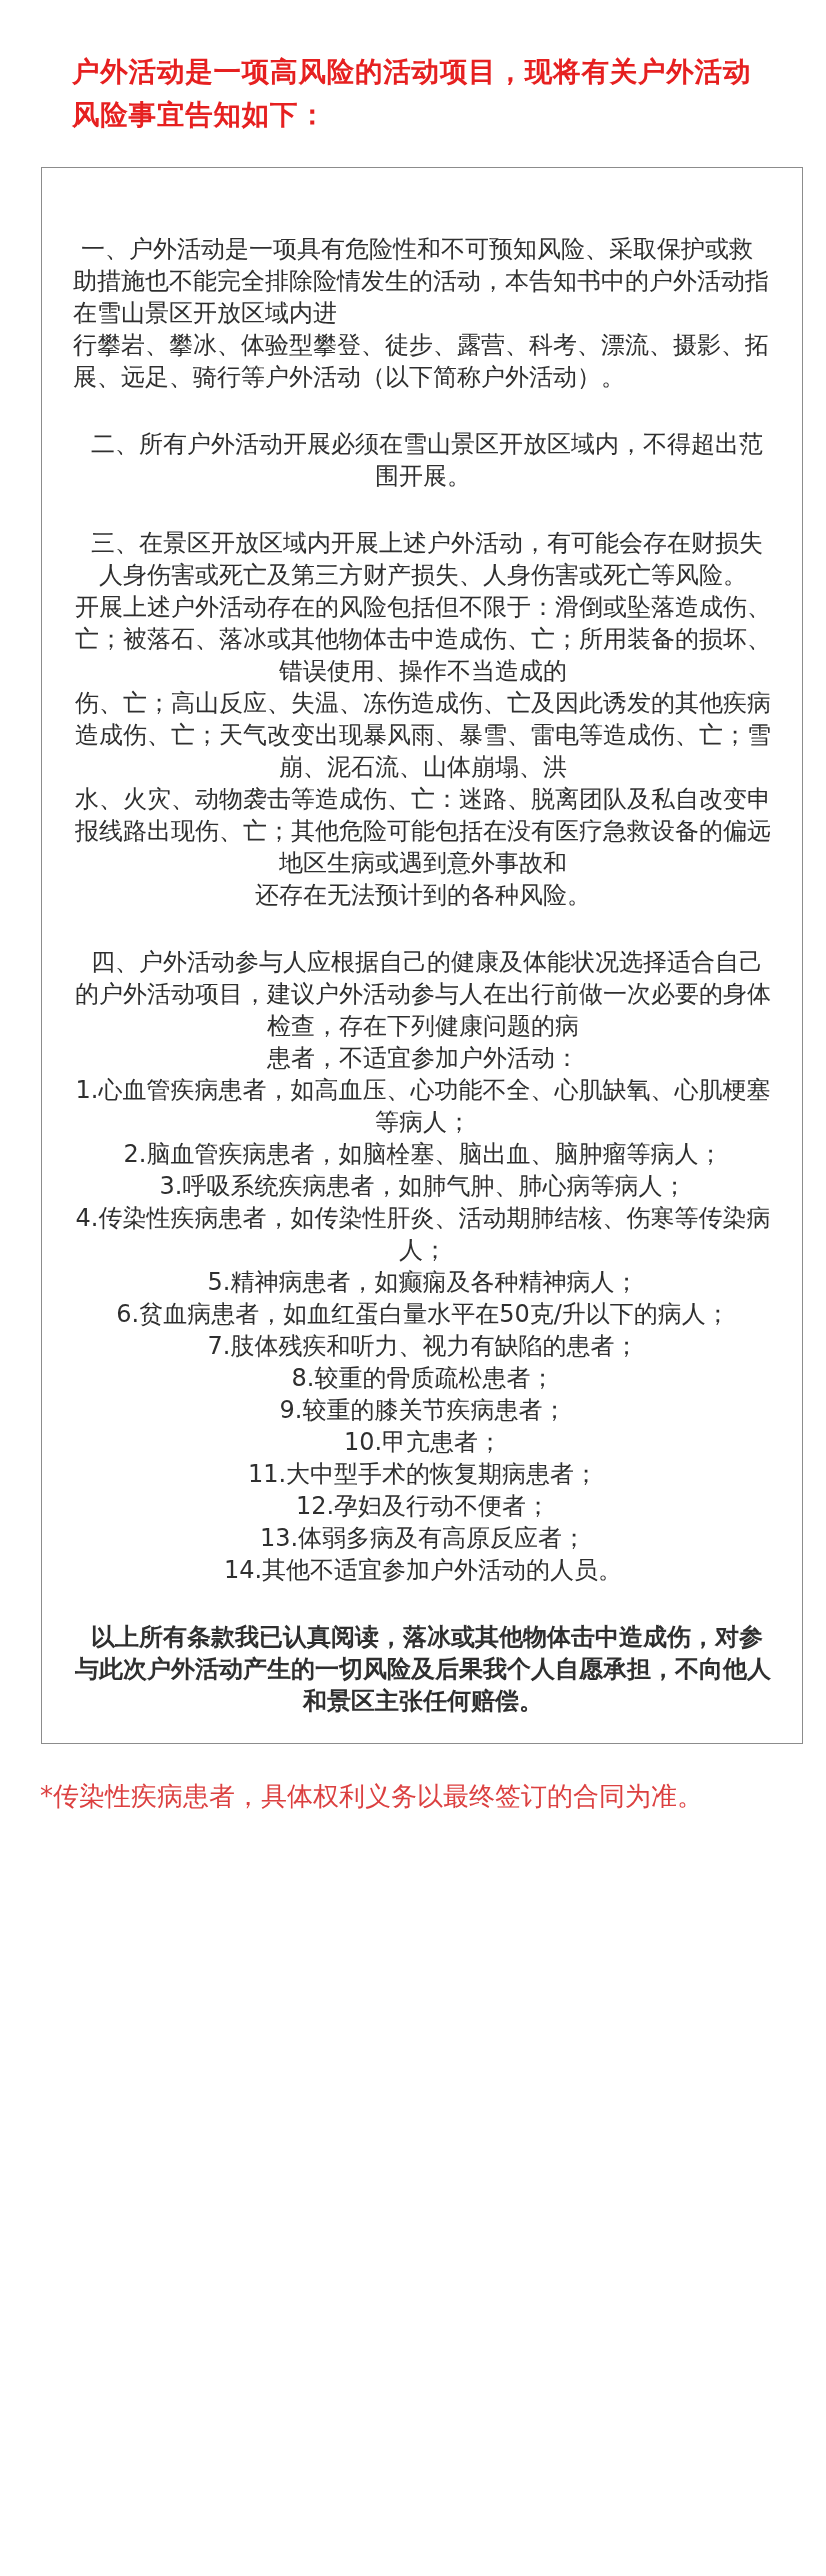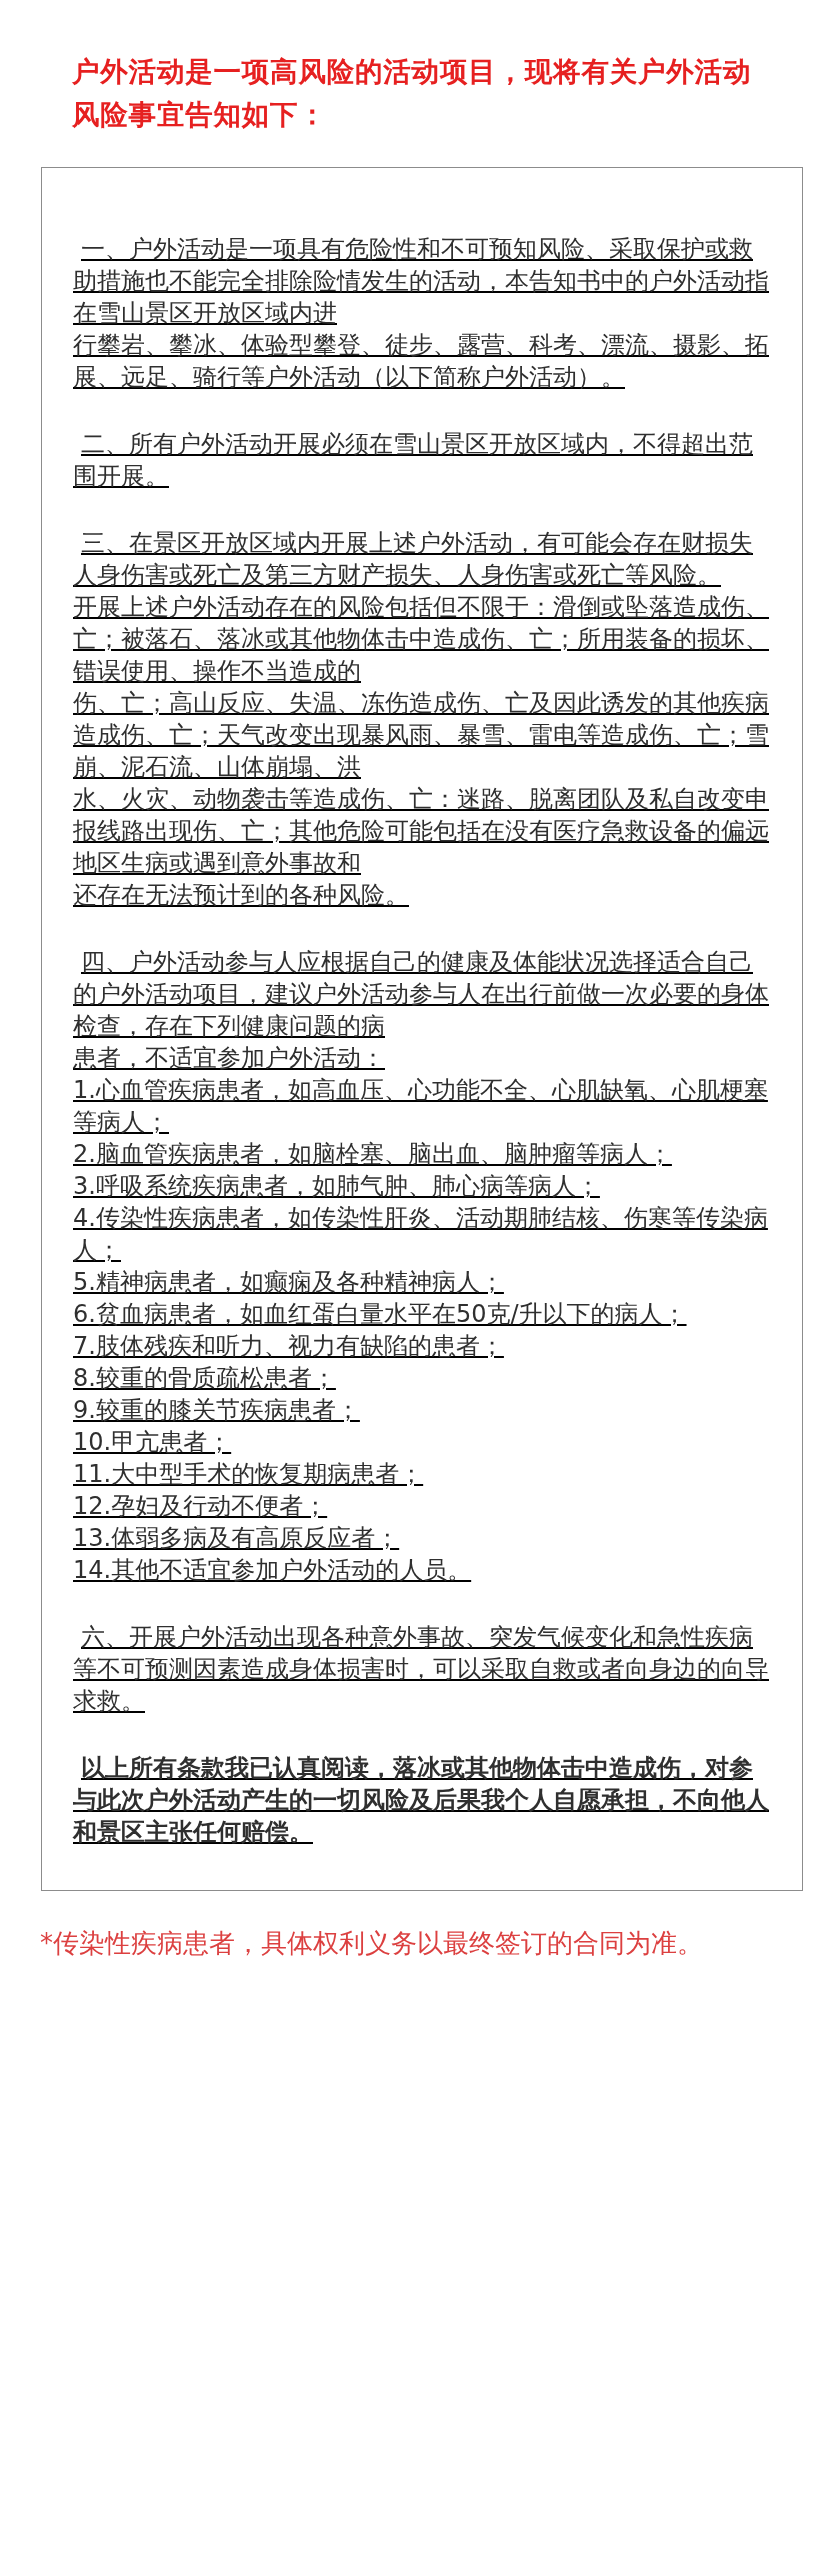--- a/index.html
+++ b/index.html
@@ -22,33 +22,32 @@
     margin:50px 64px 0 64px;
     color:var(--title_red);
     font-size:27.5px;
     font-weight:700;
     line-height:43px;
     letter-spacing:0.8px;
   }
   .notice-box{
     margin:31px 31px 0 33px;
     border:1.5px solid var(--box_border);
-    padding:65px 29px 42px 31px;
+    padding:65px 29px 26px 31px;
     background:var(--background);
-    text-decoration:underline;
   }
   .para{
     color:var(--body_text);
     font-size:24px;
     line-height:32px;
     white-space:pre-wrap;
     word-break:break-all;
     margin:0;
   }
-  .para + .para{margin-top:35px;}
+  .para + .para{margin-top:35px;text-align:center;}
   .bold{font-weight:700;}
   .footnote{
     margin:34px 31px 0 32px;
     color:var(--footnote_red);
     font-size:26px;
     line-height:37px;
     white-space:pre-wrap;
   }
 </style>
 </head>
@@ -75,20 +74,19 @@
 5.精神病患者，如癫痫及各种精神病人；
 6.贫血病患者，如血红蛋白量水平在50克/升以下的病人；
 7.肢体残疾和听力、视力有缺陷的患者；
 8.较重的骨质疏松患者；
 9.较重的膝关节疾病患者；
 10.甲亢患者；
 11.大中型手术的恢复期病患者；
 12.孕妇及行动不便者；
 13.体弱多病及有高原反应者；
 14.其他不适宜参加户外活动的人员。</span></p>
-      <p class="para"><span>六、开展户外活动出现各种意外事故、突发气候变化和急性疾病等不可预测因素造成身体损害时，可以采取自救或者向身边的向导求救。
-</span></p>
+      <p class="para"></p>
       <p class="para"><span class="bold">以上所有条款我已认真阅读，落冰或其他物体击中造成伤，对参与此次户外活动产生的一切风险及后果我个人自愿承担，不向他人和景区主张任何赔偿。</span></p>
     </section>
 
   <p class="footnote">*传染性疾病患者，具体权利义务以最终签订的合同为准。</p>
 </div>
 
 
 </body></html>

